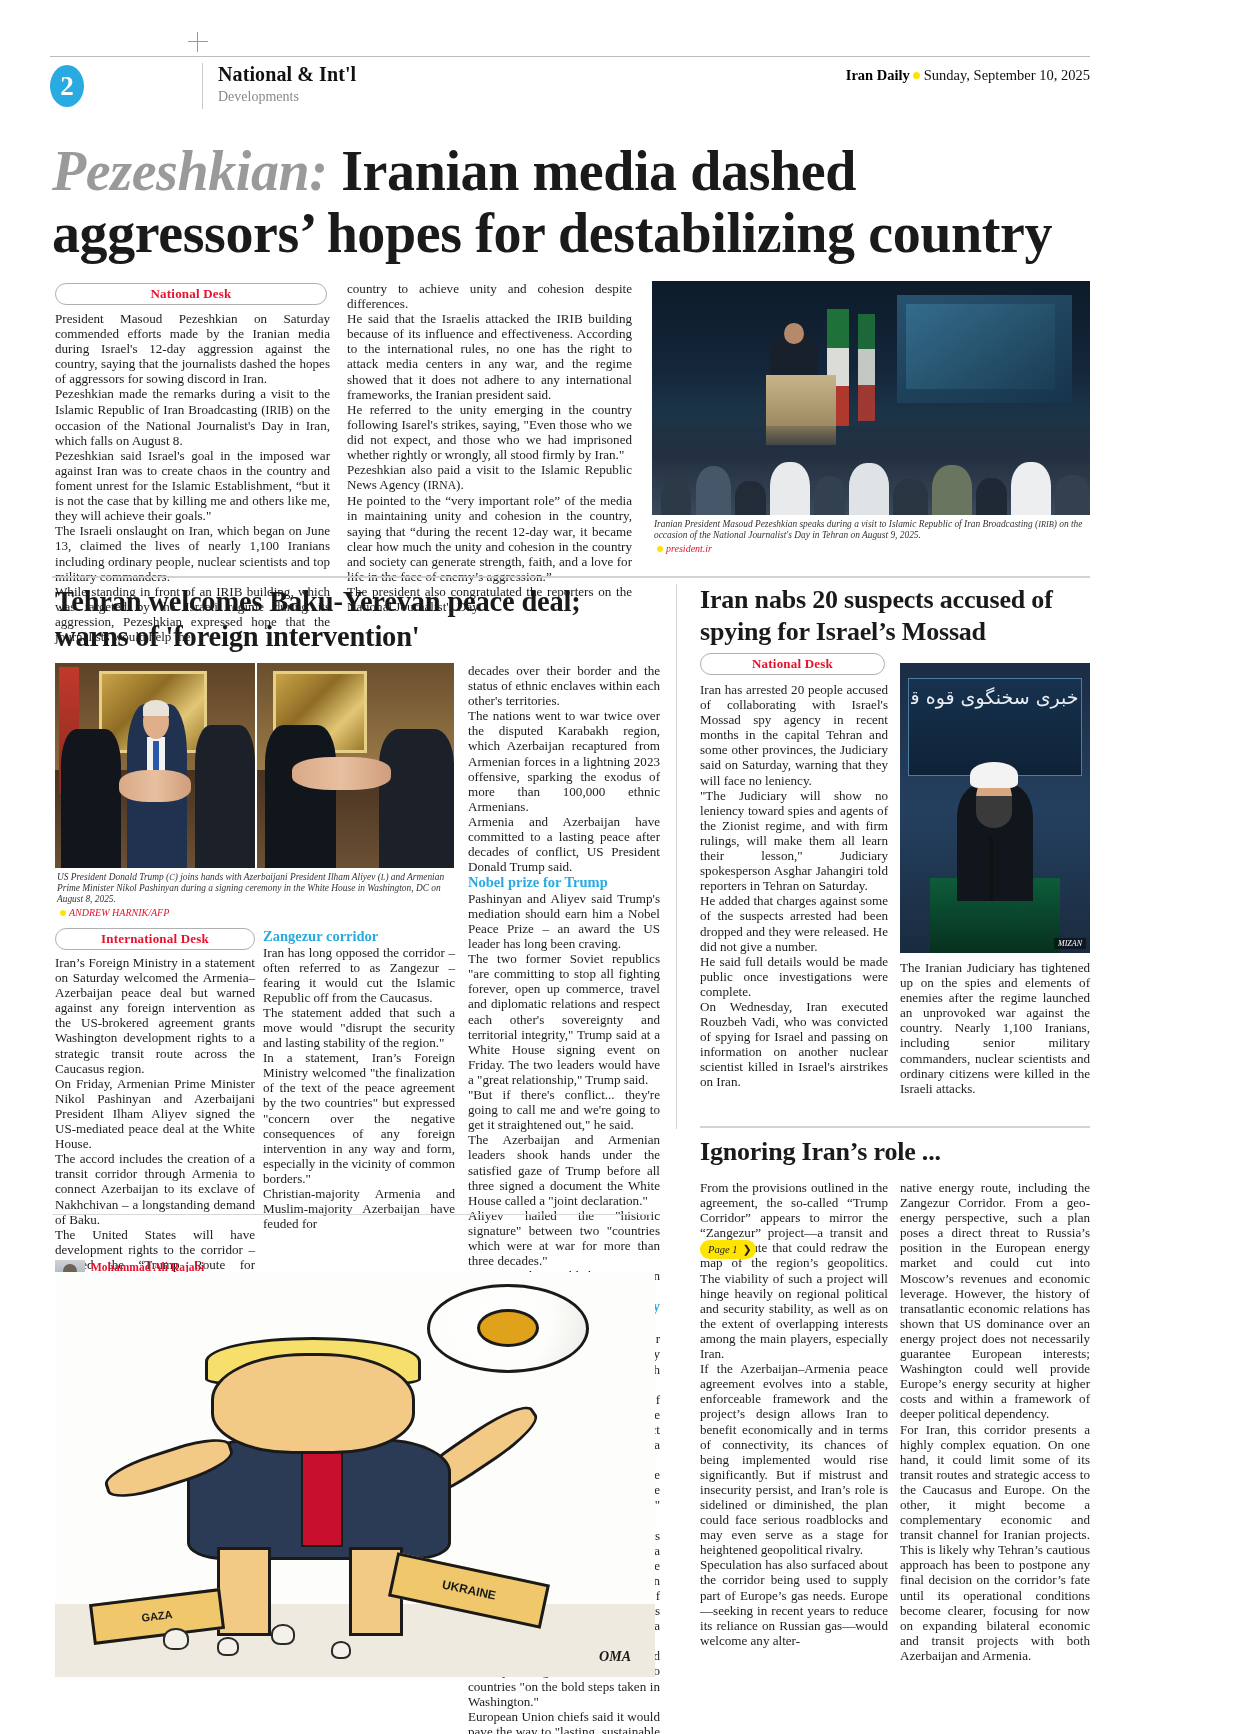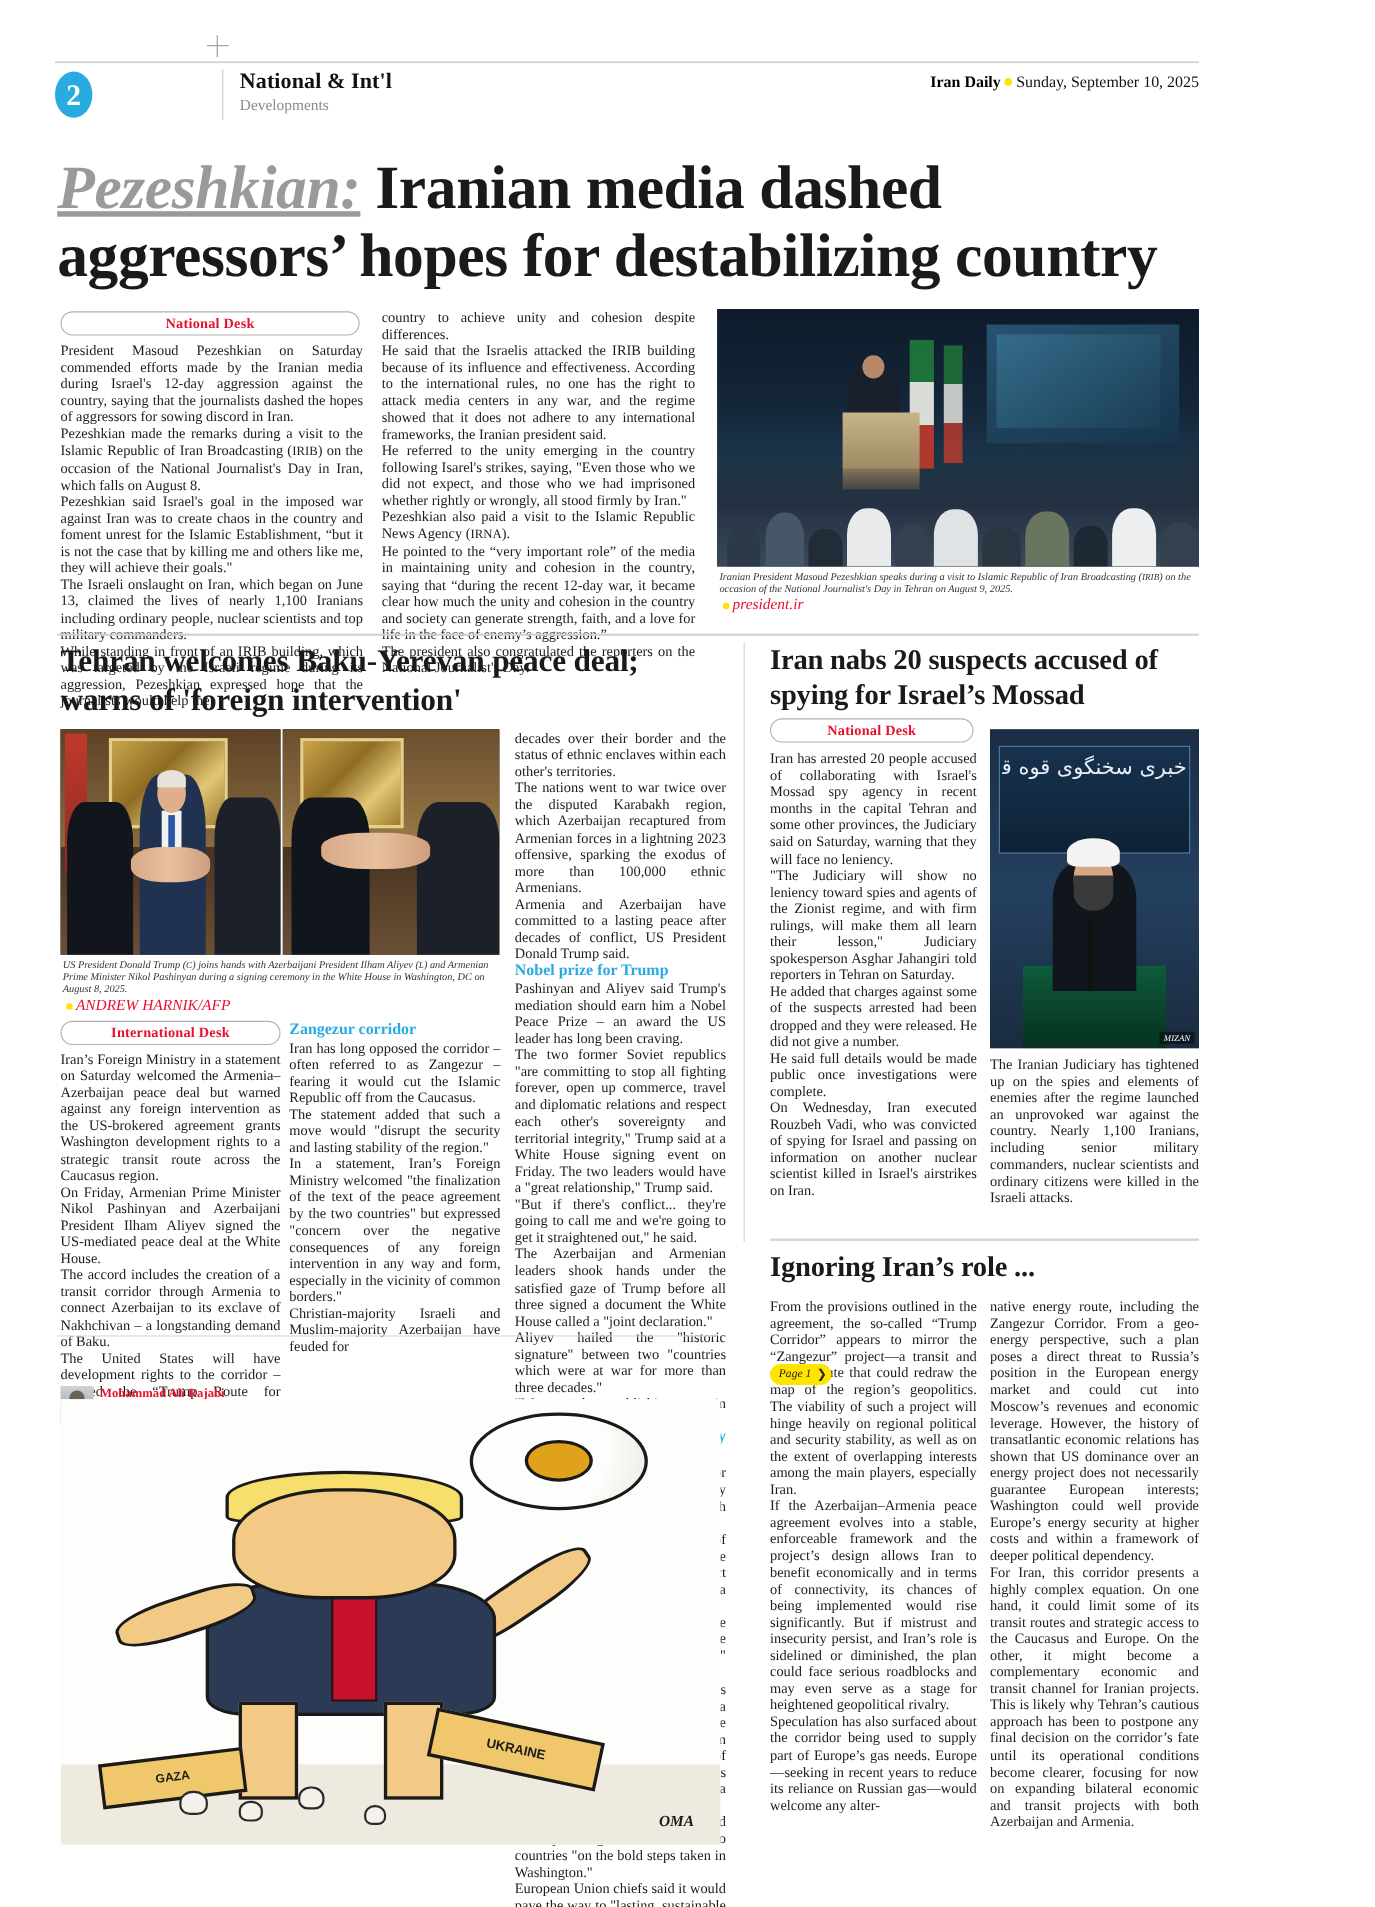--- a/index.html
+++ b/index.html
@@ -33,21 +33,21 @@
                 letter-spacing:.1px; color:#111; }
   .mast-sub { position:absolute; left:168px; top:32px; font-size:14px; color:#8a8a8a; }
   .mast-right { position:absolute; right:0px; top:10px; font-size:14.5px; color:#111; white-space:nowrap; }
   .mast-right .brand { font-weight:bold; color:#000; }
   .dot-y { display:inline-block; width:7px; height:7px; border-radius:50%;
            background:#FFE400; margin:0 4px 0 3px; vertical-align:1px; }
 
   
   .lead-head { position:absolute; left:52px; top:140px; width:1040px;
                font-size:56px; line-height:62px; font-weight:bold; letter-spacing:-0.4px; }
-  .lead-head .kicker { color:#9a9a9a; font-style:italic; font-weight:bold;text-decoration:underline; }
+  .lead-head .kicker { color:#9a9a9a; font-style:italic; font-weight:bold; }
 
   
   .rule { position:absolute; background:#d2d2d2; }
   .rule-h { height:2px; }
   .rule-v { width:1px; }
 
   
   .desk-pill { border:1px solid #b0b0b0; border-radius:13px; height:22px;
                display:flex; align-items:center; justify-content:center;
                color:#E8112D; font-weight:bold; font-size:13px; letter-spacing:.2px; }
@@ -56,21 +56,21 @@
   .col { position:absolute; font-size:13.1px; line-height:15.1px;
          text-align:justify; color:#1c1c1c; }
   .col p { margin:0; }
   .col .sc { font-variant:small-caps; font-size:11.6px; }
   .subhead { color:#29ABE2; font-weight:bold; font-size:14.5px; line-height:16.5px;
              margin-top:7px; margin-bottom:1px; }
 
   
   .photo { position:absolute; overflow:hidden; background:#2b2f36; }
   .cap { position:absolute; font-style:italic; font-size:9.4px; line-height:11px; color:#333; }
-  .credit { font-style:italic; color:#E8112D; font-size:14px; }
+  .credit { font-style:italic; color:#E8112D; font-size:10px; }
   .credit .dot-y { width:6px; height:6px; margin-right:3px; vertical-align:0px; }
   .cap .sc { font-variant:small-caps; font-size:8.3px; }
 
   
   .p1-bg { position:absolute; inset:0;
     background:
       linear-gradient(180deg,#0d1b2a 0%, #14263a 38%, #1b3347 55%, #2a3b46 100%); }
   .p1-screen { position:absolute; left:56%; top:6%; width:40%; height:46%;
      background:linear-gradient(160deg,#2d5b7a,#16364d); opacity:.85; }
   .p1-screen2 { position:absolute; left:58%; top:10%; width:34%; height:36%;
@@ -296,21 +296,21 @@
       <p>Iran’s Foreign Ministry in a statement on Saturday welcomed the Armenia–Azerbaijan peace deal but warned against any foreign intervention as the US-brokered agreement grants Washington development rights to a strategic transit route across the Caucasus region.</p>
       <p>On Friday, Armenian Prime Minister Nikol Pashinyan and Azerbaijani President Ilham Aliyev signed the US-mediated peace deal at the White House.</p>
       <p>The accord includes the creation of a transit corridor through Armenia to connect Azerbaijan to its exclave of Nakhchivan – a longstanding demand of Baku.</p>
       <p>The United States will have development rights to the corridor – dubbed the “Trump Route for International Peace and Prosperity” (TRIPP) – in the strategic, resource-rich region.</p>
     </div>
   <div class="col" id="a2-c1b" style="left:263px;top:928px;width:192px;">
       <p class="subhead">Zangezur corridor</p>
       <p>Iran has long opposed the corridor – often referred to as Zangezur – fearing it would cut the Islamic Republic off from the Caucasus.</p>
       <p>The statement added that such a move would "disrupt the security and lasting stability of the region."</p>
       <p>In a statement, Iran’s Foreign Ministry welcomed "the finalization of the text of the peace agreement by the two countries" but expressed "concern over the negative consequences of any foreign intervention in any way and form, especially in the vicinity of common borders."</p>
-      <p>Christian-majority Israeli and Muslim-majority Azerbaijan have feuded for</p>
+      <p>Christian-majority Armenia and Muslim-majority Azerbaijan have feuded for</p>
     </div>
   <div class="col" id="a2-c2" style="left:468px;top:663px;width:192px;">
       <p>decades over their border and the status of ethnic enclaves within each other's territories.</p>
       <p>The nations went to war twice over the disputed Karabakh region, which Azerbaijan recaptured from Armenian forces in a lightning 2023 offensive, sparking the exodus of more than 100,000 ethnic Armenians.</p>
       <p>Armenia and Azerbaijan have committed to a lasting peace after decades of conflict, US President Donald Trump said.</p>
       <p class="subhead">Nobel prize for Trump</p>
       <p>Pashinyan and Aliyev said Trump's mediation should earn him a Nobel Peace Prize – an award the US leader has long been craving.</p>
       <p>The two former Soviet republics "are committing to stop all fighting forever, open up commerce, travel and diplomatic relations and respect each other's sovereignty and territorial integrity," Trump said at a White House signing event on Friday. The two leaders would have a "great relationship," Trump said.</p>
       <p>"But if there's conflict... they're going to call me and we're going to get it straightened out," he said.</p>
       <p>The Azerbaijan and Armenian leaders shook hands under the satisfied gaze of Trump before all three signed a document the White House called a "joint declaration."</p>

